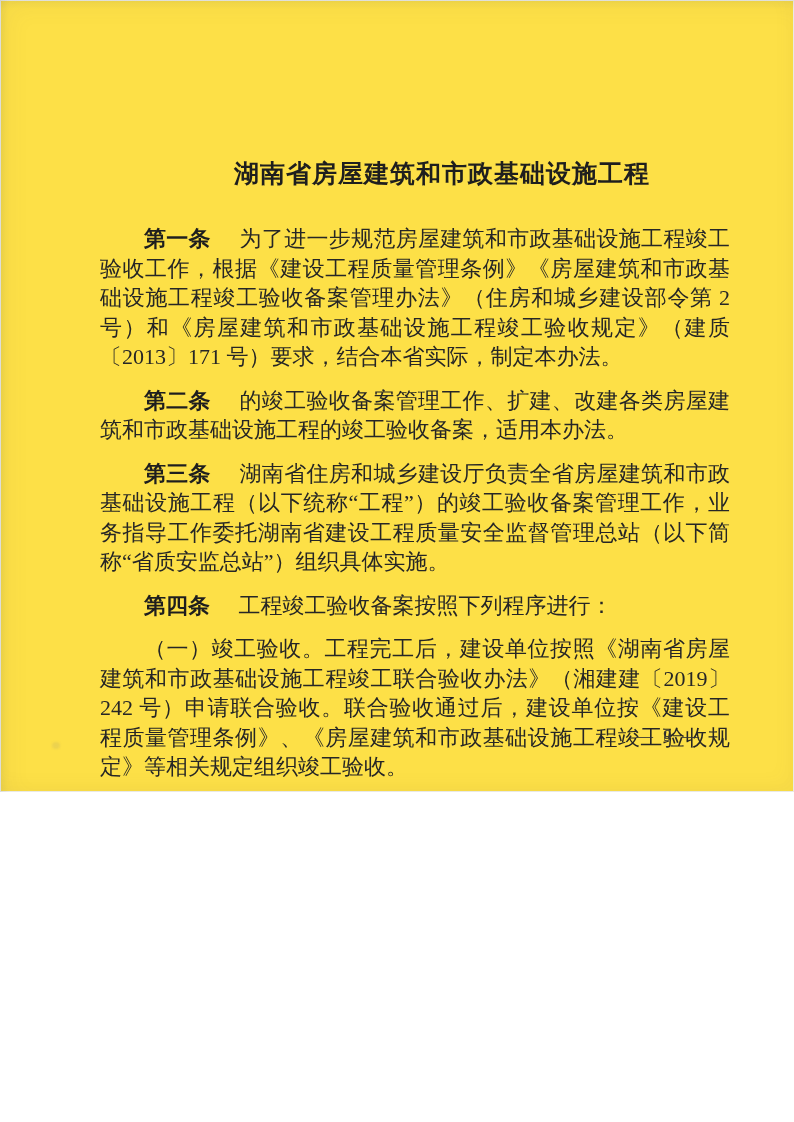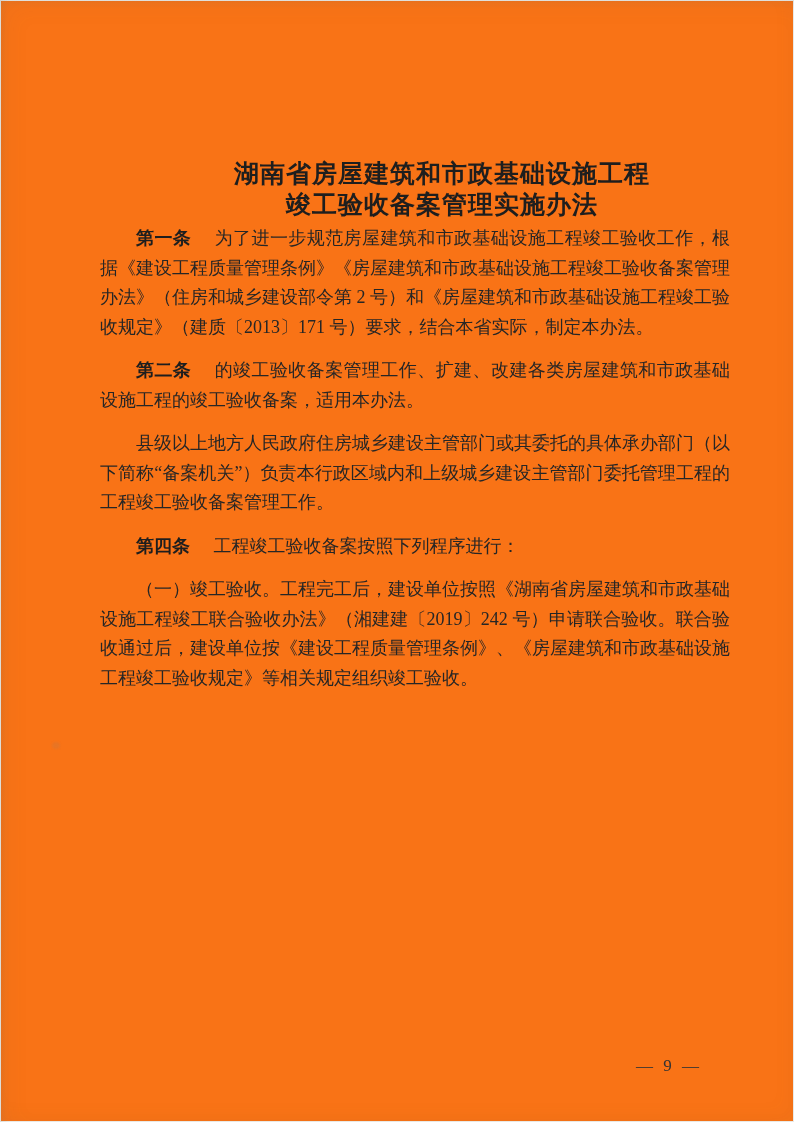--- a/index.html
+++ b/index.html
@@ -3,23 +3,23 @@
 <meta charset="utf-8">
 <style>
   html, body {
     margin: 0;
     padding: 0;
     background: #ffffff;
   }
   .page {
     position: relative;
     width: 794px;
-    height: 1122px;
+    height: 792px;
     margin: 0;
-    background: #f97316;
+    background: #fde047;
     box-shadow:
       inset 0 0 0 1px #e9e9e5,
       inset 10px 8px 22px rgba(90, 90, 80, 0.05),
       inset -6px -8px 18px rgba(90, 90, 80, 0.04);
     overflow: hidden;
     font-family: "Liberation Serif", "DejaVu Serif", serif;
     color: #262626;
   }
   
   .page::before {
@@ -50,21 +50,21 @@
     line-height: 31px;
     letter-spacing: 1px;
     color: #1e1e1e;
   }
 
   .doc-body {
     position: absolute;
     top: 224px;
     left: 100px;
     width: 630px;
-    font-size: 18px;
+    font-size: 22px;
     line-height: 29.5px;
     text-align: justify;
   }
   .doc-body p {
     margin: 0 0 14px 0;
     text-indent: 2em;
   }
   .doc-body p b {
     font-weight: bold;
     margin-right: 1.3em;
@@ -95,27 +95,26 @@
     filter: blur(1px);
   }
 </style>
 </head>
 <body>
 
 <div class="page">
 
   <div class="doc-title">
     <div>湖南省房屋建筑和市政基础设施工程</div>
-    <div>竣工验收备案管理实施办法</div>
   </div>
 
   <div class="doc-body">
     <p><b>第一条</b><span>为了进一步规范房屋建筑和市政基础设施工程竣工验收工作，根据《建设工程质量管理条例》《房屋建筑和市政基础设施工程竣工验收备案管理办法》（住房和城乡建设部令第 2 号）和《房屋建筑和市政基础设施工程竣工验收规定》（建质〔2013〕171 号）要求，结合本省实际，制定本办法。</span></p>
     <p><b>第二条</b><span>的竣工验收备案管理工作、扩建、改建各类房屋建筑和市政基础设施工程的竣工验收备案，适用本办法。</span></p>
-    <p><span>县级以上地方人民政府住房城乡建设主管部门或其委托的具体承办部门（以下简称“备案机关”）负责本行政区域内和上级城乡建设主管部门委托管理工程的工程竣工验收备案管理工作。</span></p>
+    <p><b>第三条</b><span>湖南省住房和城乡建设厅负责全省房屋建筑和市政基础设施工程（以下统称“工程”）的竣工验收备案管理工作，业务指导工作委托湖南省建设工程质量安全监督管理总站（以下简称“省质安监总站”）组织具体实施。</span></p>
     <p><b>第四条</b><span>工程竣工验收备案按照下列程序进行：</span></p>
     <p><span>（一）竣工验收。工程完工后，建设单位按照《湖南省房屋建筑和市政基础设施工程竣工联合验收办法》（湘建建〔2019〕242 号）申请联合验收。联合验收通过后，建设单位按《建设工程质量管理条例》、《房屋建筑和市政基础设施工程竣工验收规定》等相关规定组织竣工验收。</span></p>
   </div>
 
   <div class="smudge"></div>
 
   <div class="page-number">— 9 —</div>
 
 </div>
 

